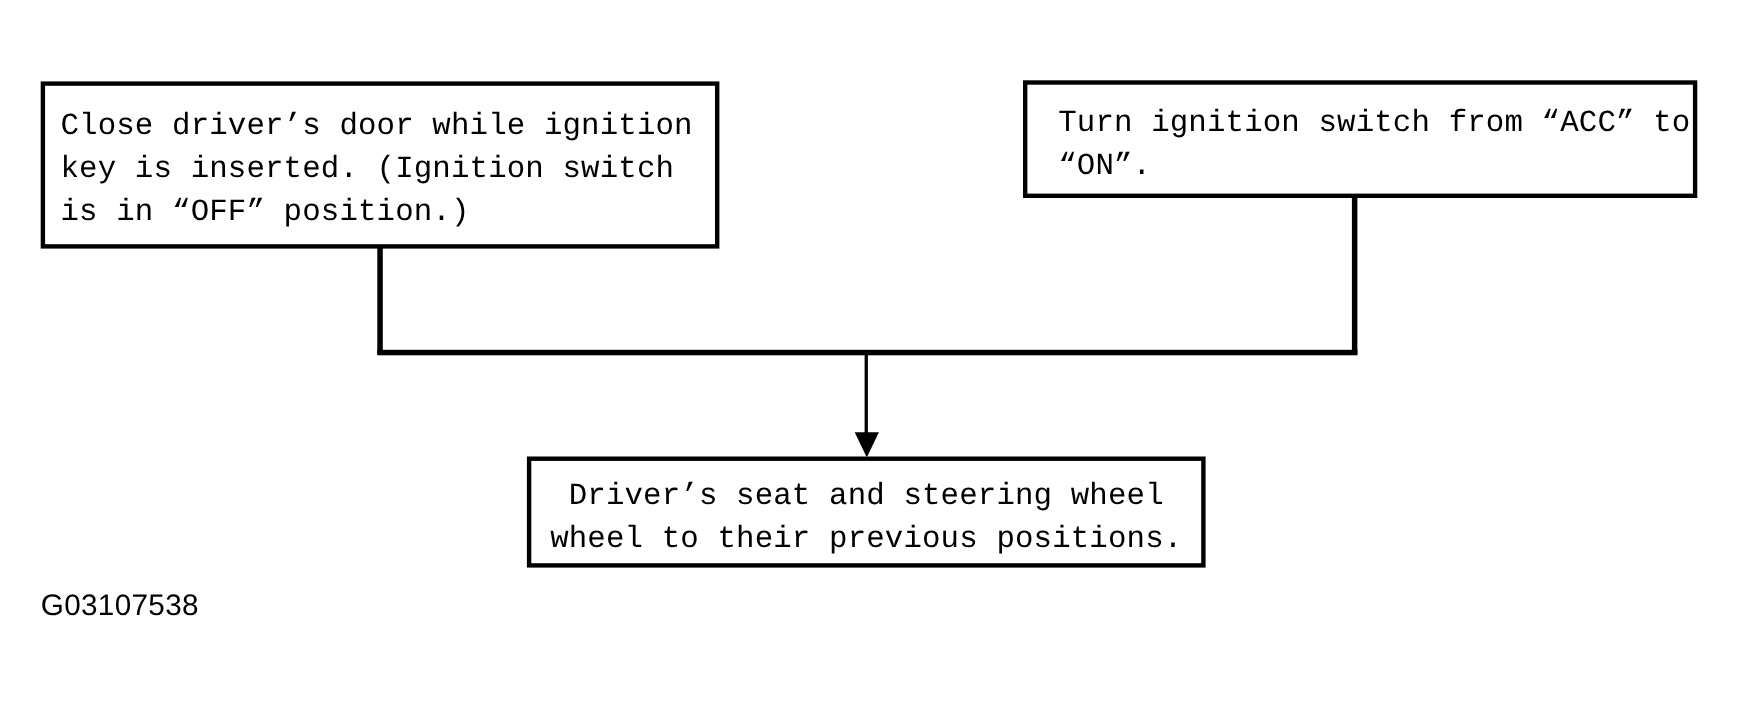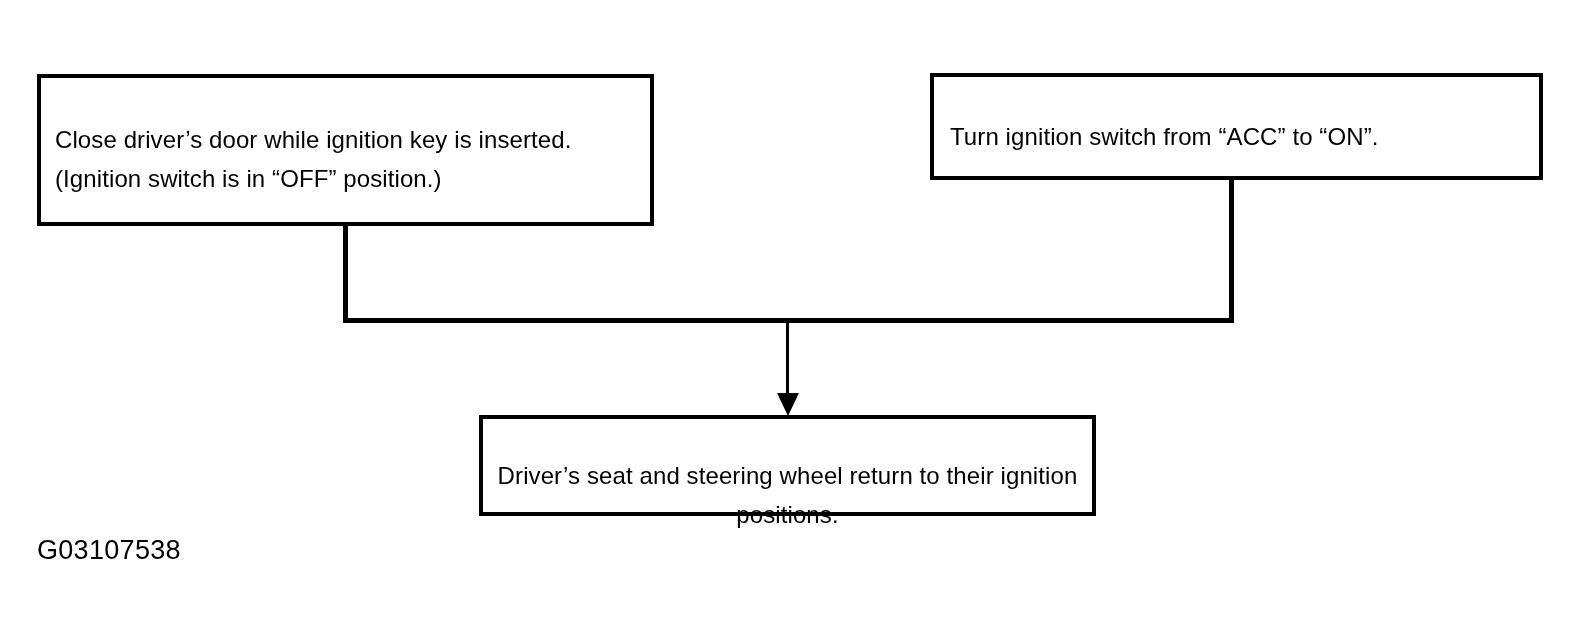--- a/index.html
+++ b/index.html
@@ -20,27 +20,26 @@
     background: #ffffff;
     overflow: hidden;
   }
   .node {
     position: absolute;
     box-sizing: border-box;
     background: #ffffff;
     border: 4px solid #000000;
   }
   .node-text {
-    font-family: Liberation Sans, sans-serif;
-    font-size: 24px;
+    font-family: Liberation Mono, monospace;
+    font-size: 28px;
     line-height: 39px;
     color: #000000;
     white-space: pre-line;
     letter-spacing: 0.1px;
-    margin-top: 24px;
   }
 
   
   #node-close-door {
     left: 37px;
     top: 74px;
     width: 617px;
     height: 152px;
   }
   #node-close-door .node-text {
@@ -53,21 +52,21 @@
 
   
   #node-turn-ignition {
     left: 930px;
     top: 73px;
     width: 613px;
     height: 107px;
   }
   #node-turn-ignition .node-text {
     position: absolute;
-    left: 16px;
+    left: 28px;
     top: 16px;
     width: 580px;
     text-align: left;
   }
 
   
   #node-result {
     left: 479px;
     top: 415px;
     width: 617px;
@@ -151,18 +150,18 @@
     <div class="node-text">Turn ignition switch from “ACC” to “ON”.</div>
   </div>
 
   <div class="seg" id="seg-left-drop"></div>
   <div class="seg" id="seg-right-drop"></div>
   <div class="seg" id="seg-merge-bar"></div>
   <div class="seg" id="seg-result-drop"></div>
   <div id="arrowhead-down"></div>
 
   <div class="node" id="node-result">
-    <div class="node-text">Driver’s seat and steering wheel return to their ignition positions.</div>
+    <div class="node-text">Driver’s seat and steering wheel wheel to their previous positions.</div>
   </div>
 
   <div id="figure-caption">G03107538</div>
 
 </div>
 
 </body></html>

